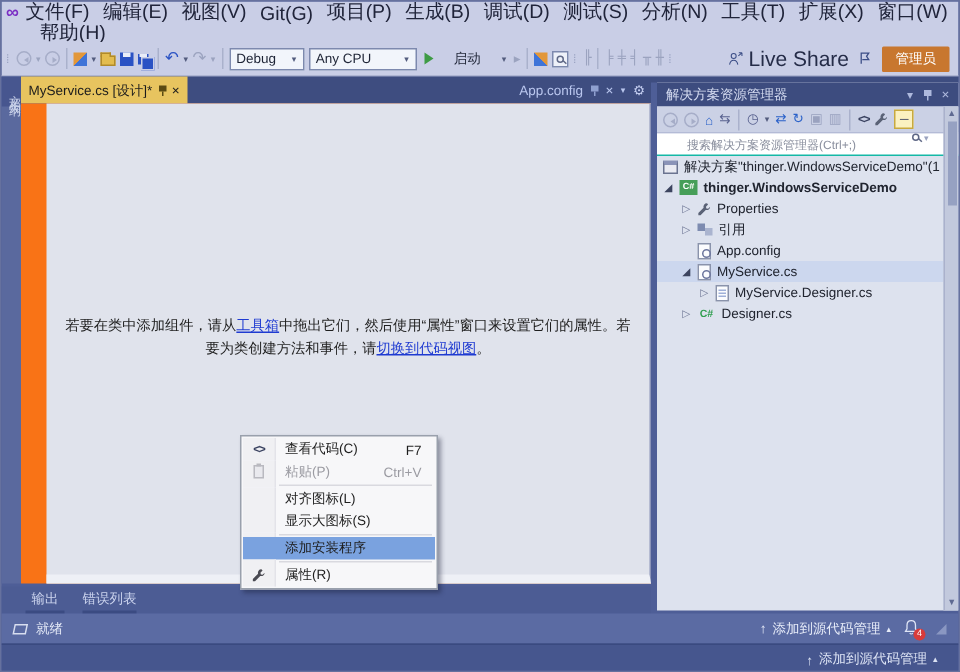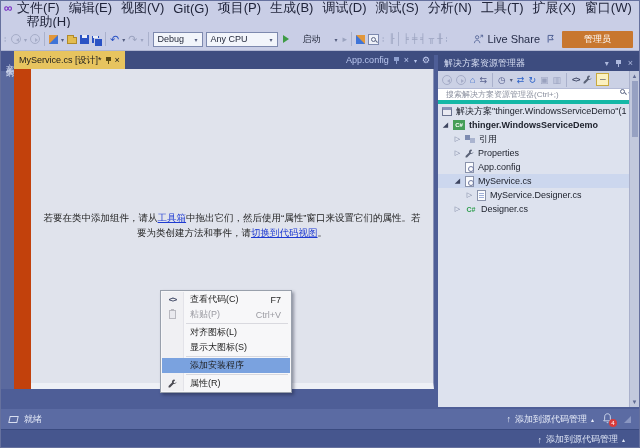--- a/index.html
+++ b/index.html
@@ -45,38 +45,38 @@
   .combo .caret { margin-left:auto; }
   .combo.debug { width:50px; }
   .combo.platform { width:72px; }
   .startbtn { display:flex; align-items:center; gap:14px; padding:0 2px; color:#1e2436; }
   .play { width:0; height:0; border-left:6px solid #3e9b45; border-top:4px solid transparent; border-bottom:4px solid transparent; }
   .ic-disabled-run { color:#9ba3bf; font-size:9px; }
   .ic-find { width:9px; height:9px; background:linear-gradient(45deg,#3f74d8 49%,#e2973a 51%); }
   .ic-magbox { width:11px; height:11px; border:1px solid #7d89ae; background:#eef1f9; display:flex; align-items:center; justify-content:center; }
   .alignglyph { font-family:"DejaVu Sans Mono",monospace; font-size:9px; color:#9ba3bf; }
   .toolbar-right { margin-left:auto; display:flex; align-items:center; gap:6px; padding-right:3px; }
-  .liveshare { display:flex; align-items:center; gap:3px; font-size:11px; color:#252c48; }
-  .adminbtn { background:#c8772f; color:#fff; font-size:9px; padding:2px 22px; border-radius:1px; }
+  .liveshare { display:flex; align-items:center; gap:3px; font-size:14px; color:#252c48; }
+  .adminbtn { background:#c8772f; color:#fff; font-size:9px; padding:2px 9px; border-radius:1px; }
 
   
   .docbar { position:absolute; top:50px; left:0; width:13px; bottom:58px; background:#5a699e; }
   .doctab { background:#47568f; color:#ccd4eb; writing-mode:vertical-rl; font-size:8px; padding:6px 0; width:13px; text-align:center; letter-spacing:2px; }
   .topstrip { position:absolute; top:50px; left:433px; right:0; height:4px; background:#3e4d80; }
   .tabstrip { position:absolute; top:50px; left:13px; width:420px; height:18px; background:#3e4d80; display:flex; align-items:stretch; }
   .tab-active { background:#e7c45f; color:#1c1c1c; font-size:9px; display:flex; align-items:center; gap:4px; padding:0 5px; }
   .ic-pin { width:5px; height:7px; position:relative; display:inline-block; }
   .ic-pin::before { content:""; position:absolute; top:0; left:0; width:5px; height:4px; background:currentColor; }
   .ic-pin::after { content:""; position:absolute; top:4px; left:2px; width:1px; height:3px; background:currentColor; }
   .tab-x { font-size:9px; line-height:9px; }
   .tabstrip-right { margin-left:auto; display:flex; align-items:center; gap:5px; padding-right:4px; color:#b9c6ee; font-size:9px; }
   .gearglyph { font-size:9px; color:#c3cdf0; }
 
   
-  .editor { position:absolute; top:68px; left:13px; width:420px; bottom:58px; background:#c2410c; }
+  .editor { position:absolute; top:68px; left:13px; width:420px; bottom:58px; background:#f97316; }
   .surface { position:absolute; top:0; left:17px; right:0; bottom:0; background:#e0e3ec; border-right:1px solid #8a93b8; border-bottom:6px solid #eef0f6; }
   .designer-hint { position:absolute; top:141px; left:8px; right:8px; text-align:center; font-size:9.5px; line-height:15px; color:#1e1e1e; }
   .dlink { color:#1f3bd1; text-decoration:underline; cursor:pointer; }
 
   
   .ctx { position:absolute; left:159px; top:289px; width:132px; background:#f7f7f9; border:1px solid #99a0ac; box-shadow:2px 2px 3px rgba(20,25,50,.4); padding:1px; z-index:20; }
   .ctx-item { display:flex; align-items:center; height:15px; font-size:9px; color:#1e1e1e; }
   .ctx-item .ico { width:22px; align-self:stretch; background:#f0f0f3; border-right:1px solid #e3e3e9; display:flex; align-items:center; justify-content:center; flex:none; }
   .ctx-item .lbl { padding-left:6px; white-space:nowrap; }
   .ctx-item .sc { margin-left:auto; padding-right:9px; color:#1e1e1e; }
@@ -92,21 +92,21 @@
   .ic-paste::before { content:""; position:absolute; top:-2px; left:1px; width:3px; height:2px; background:#b9b9c0; }
 
   
   .sepanel { position:absolute; top:54px; left:437px; right:0; bottom:40px; background:#dde2ee; }
   .se-header { height:16px; background:#3d4c7f; color:#d5dcf1; font-size:9px; display:flex; align-items:center; padding:0 6px; }
   .se-header .hicons { margin-left:auto; display:flex; align-items:center; gap:7px; color:#aeb9dd; font-size:8px; }
   .se-toolbar { height:18px; background:#cbd1e5; border-bottom:1px solid #b4bbd6; display:flex; align-items:center; gap:4px; padding:0 4px; font-size:9px; color:#5a6390; }
   .se-toolbar .blue { color:#2b62c9; }
   .se-toolbar .dim { color:#9aa2bf; }
   .collapseall { width:13px; height:13px; background:#fbf1c0; border:1px solid #c8a93e; display:flex; align-items:center; justify-content:center; color:#3a415f; font-size:8px; }
-  .se-search { height:15px; background:#fff; border-bottom:4px solid #14b8a6; display:flex; padding:0 8px; gap:3px; }
+  .se-search { height:15px; background:#fff; border-bottom:1px solid #14b8a6; display:flex; padding:0 20px; gap:3px; }
   .se-search input { flex:1; border:none; outline:none; font-size:8px; color:#6e7386; background:transparent; font-family:inherit; }
   .se-search input::placeholder { color:#8a8f9e; }
   .se-tree { position:absolute; top:49px; left:0; right:10px; bottom:0; font-size:9px; color:#20242f; overflow:hidden; }
   .trow { height:14px; display:flex; align-items:center; gap:4px; white-space:nowrap; overflow:hidden; padding-left:4px; }
   .trow.sel { background:#ccd7ee; }
   .arrow { font-size:7px; color:#3c445f; width:7px; text-align:center; flex:none; }
   .arrow.hollow { color:#6d7694; }
   .ind1 { padding-left:4px; } .ind2 { padding-left:16px; } .ind3 { padding-left:28px; }
   .bold { font-weight:bold; }
   .i-sln { width:10px; height:9px; background:#e9eaf2; border:1px solid #6a7390; border-top:3px solid #8a93b8; flex:none; }
@@ -348,30 +348,30 @@
         <span class="i-sln"></span>
         <span>解决方案"thinger.WindowsServiceDemo"(1 个项目)</span>
       </div>
       <div class="trow ind1">
         <span class="arrow">◢</span>
         <span class="i-csproj">C#</span>
         <span class="bold">thinger.WindowsServiceDemo</span>
       </div>
       <div class="trow ind2">
         <span class="arrow hollow">▷</span>
-        <span class="i-ref"></span>
-        <span>引用</span>
-      </div>
-      <div class="trow ind2">
-        <span class="arrow hollow">▷</span>
         <svg width="9" height="9" viewBox="0 0 16 16">
             <path d="M11 1a4 4 0 0 0-3.8 5.2L1 12.4V15h2.6l6.2-6.2A4 4 0 0 0 15 5l-2.5 2.5-2-.5-.5-2L12.5 2.5A4 4 0 0 0 11 1z" fill="#5a6276"></path>
           </svg>
         <span>Properties</span>
       </div>
+      <div class="trow ind2">
+        <span class="arrow hollow">▷</span>
+        <span class="i-ref"></span>
+        <span>引用</span>
+      </div>
       <div class="trow ind2" style="padding-left:27px">
         <span class="i-gearfile"></span>
         <span>App.config</span>
       </div>
       <div class="trow ind2 sel">
         <span class="arrow">◢</span>
         <span class="i-gearfile"></span>
         <span>MyService.cs</span>
       </div>
       <div class="trow ind3">
@@ -386,20 +386,30 @@
       </div>
     </div>
   </div>
 
   <div class="se-scroll">
     <span class="sarrow">▲</span>
     <span class="thumb"></span>
     <span class="sarrow down">▼</span>
   </div>
 
+  <div class="bottomtabs">
+    <span class="btab">
+      <span>输出</span>
+      <span class="bar"></span>
+    </span>
+    <span class="btab">
+      <span>错误列表</span>
+      <span class="bar"></span>
+    </span>
+  </div>
 
   <div class="status1">
     <span class="ic-ready"></span>
     <span>就绪</span>
     <span class="status-right">
       <span class="srcctl">
         <span class="upar">↑</span>
         <span>添加到源代码管理</span>
         <span class="tinycaret">▴</span>
       </span>

